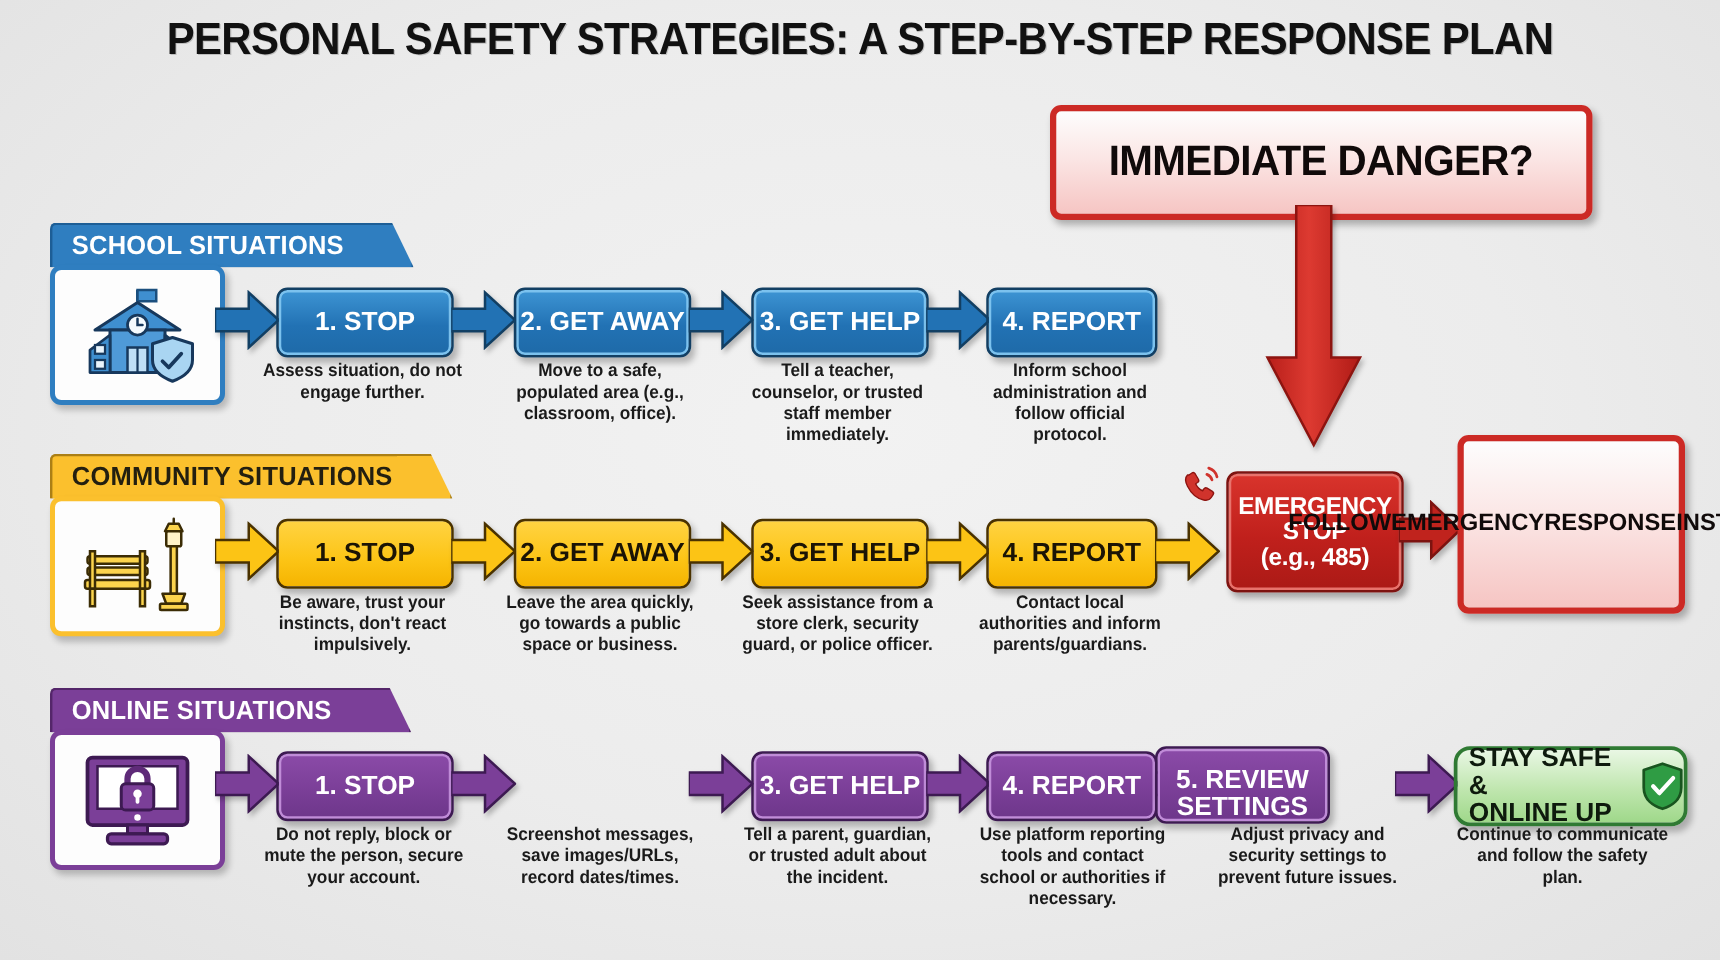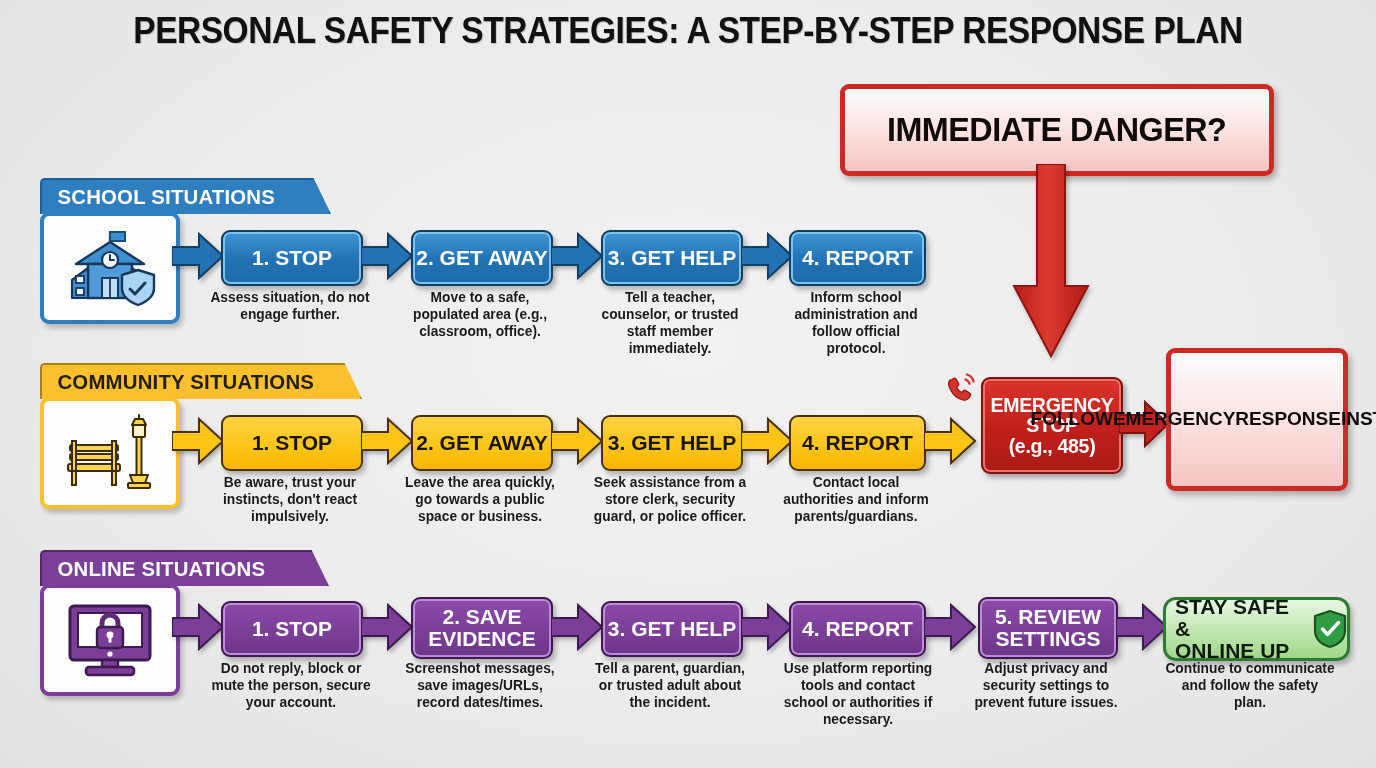--- a/index.html
+++ b/index.html
@@ -281,23 +281,20 @@
   </svg>
 
   <div class="step purple" style="left:221px;top:601px;width:138px;height:52px;font-size:21px;">
     <span>1. STOP</span>
   </div>
   <div class="caption" style="left:206px;top:660px;width:170px;">Do not reply, block or mute the person, secure your account.</div>
   <svg class="arrow shadowwrap" style="left:361px;top:603px;" width="52" height="48" viewBox="0 0 52 48">
     <path d="M0 15 H27 V2 L51 24 L27 46 V33 H0 Z" fill="#7b3f98" stroke="#3d1a52" stroke-width="2"></path>
   </svg>
 
-  <div class="step purple" style="left:411px;top:597px;width:138px;height:58px;font-size:21px;">
-    <span style="display:block;">2. SAVE EVIDENCE</span>
-  </div>
   <div class="caption" style="left:398px;top:660px;width:164px;">Screenshot messages, save images/URLs, record dates/times.</div>
   <svg class="arrow shadowwrap" style="left:551px;top:603px;" width="52" height="48" viewBox="0 0 52 48">
     <path d="M0 15 H27 V2 L51 24 L27 46 V33 H0 Z" fill="#7b3f98" stroke="#3d1a52" stroke-width="2"></path>
   </svg>
 
   <div class="step purple" style="left:601px;top:601px;width:138px;height:52px;font-size:21px;">
     <span>3. GET HELP</span>
   </div>
   <div class="caption" style="left:586px;top:660px;width:168px;">Tell a parent, guardian, or trusted adult about the incident.</div>
   <svg class="arrow shadowwrap" style="left:741px;top:603px;" width="52" height="48" viewBox="0 0 52 48">
@@ -305,21 +302,21 @@
   </svg>
 
   <div class="step purple" style="left:789px;top:601px;width:133px;height:52px;font-size:21px;">
     <span>4. REPORT</span>
   </div>
   <div class="caption" style="left:773px;top:660px;width:170px;">Use platform reporting tools and contact school or authorities if necessary.</div>
   <svg class="arrow shadowwrap" style="left:924px;top:603px;" width="52" height="48" viewBox="0 0 52 48">
     <path d="M0 15 H27 V2 L51 24 L27 46 V33 H0 Z" fill="#7b3f98" stroke="#3d1a52" stroke-width="2"></path>
   </svg>
 
-  <div class="step purple" style="left:978px;top:597px;width:136px;height:58px;font-size:21px;">
+  <div class="step purple" style="left:924px;top:597px;width:136px;height:58px;font-size:21px;align-items:flex-end;">
     <span style="display:block;">5. REVIEW SETTINGS</span>
   </div>
   <div class="caption" style="left:966px;top:660px;width:160px;">Adjust privacy and security settings to prevent future issues.</div>
   <svg class="arrow shadowwrap" style="left:1116px;top:603px;" width="52" height="48" viewBox="0 0 52 48">
     <path d="M0 15 H27 V2 L51 24 L27 46 V33 H0 Z" fill="#7b3f98" stroke="#3d1a52" stroke-width="2"></path>
   </svg>
 
   <div class="step green" style="left:1163px;top:597px;width:172px;height:58px;font-size:21px;justify-content:flex-start;padding-left:9px;border-radius:13px;">
     <div style="display:flex;flex-direction:column;text-align:left;line-height:1.06;">
       <span>STAY SAFE &amp;</span>

